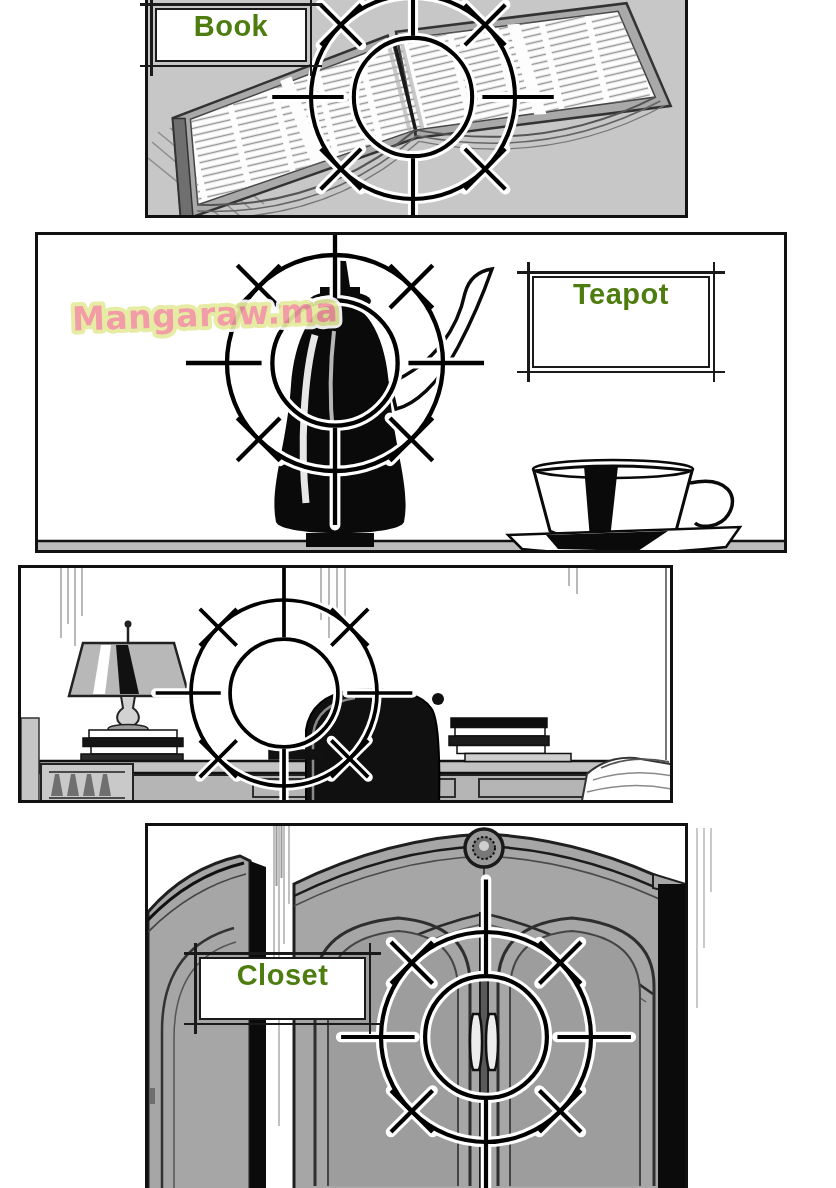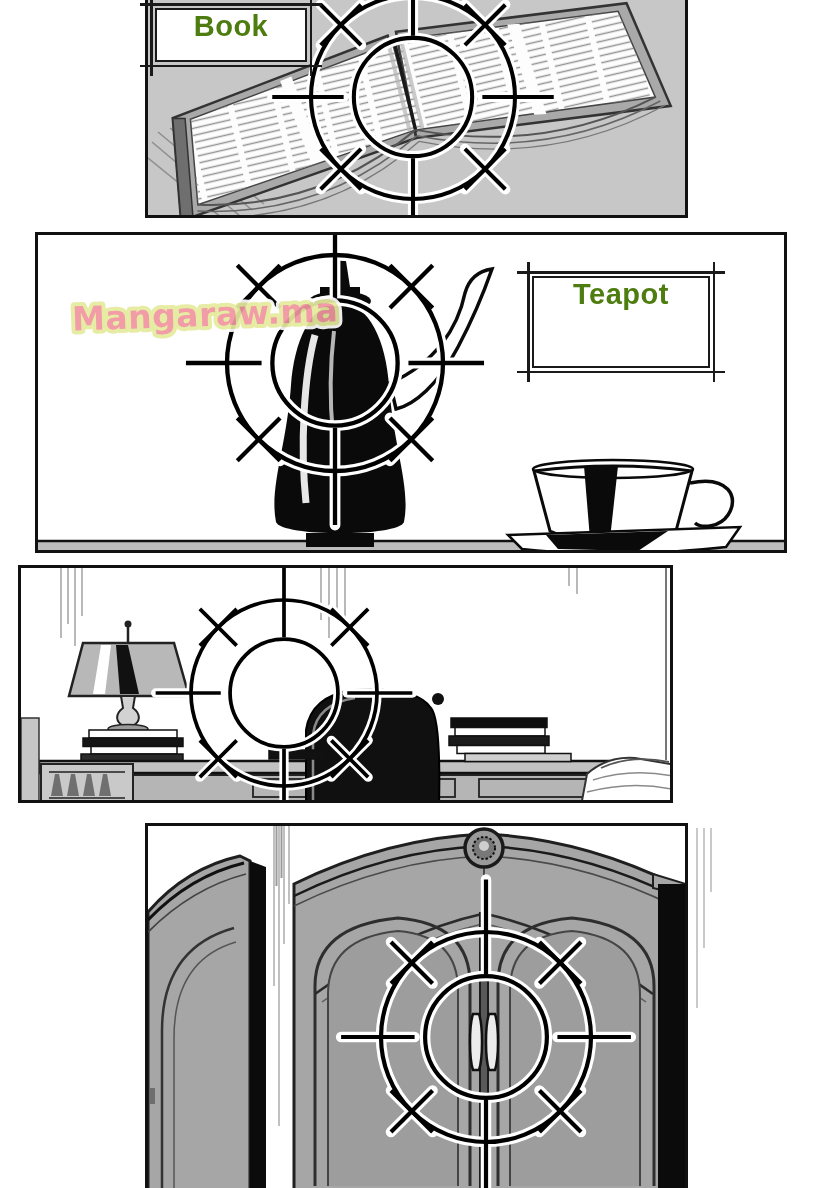--- a/index.html
+++ b/index.html
@@ -255,14 +255,21 @@
       <i class="lv lr"></i>
     <span>Book</span>
   </div>
   <div class="tag" id="tag-teapot">
     <i class="lt"></i>
       <i class="lb"></i>
       <i class="lv ll"></i>
       <i class="lv lr"></i>
     <span>Teapot</span>
   </div>
+  <div class="tag" id="tag-closet">
+    <i class="lt"></i>
+      <i class="lb"></i>
+      <i class="lv ll"></i>
+      <i class="lv lr"></i>
+    <span>Closet</span>
+  </div>
 
 </div>
 
 </body></html>

